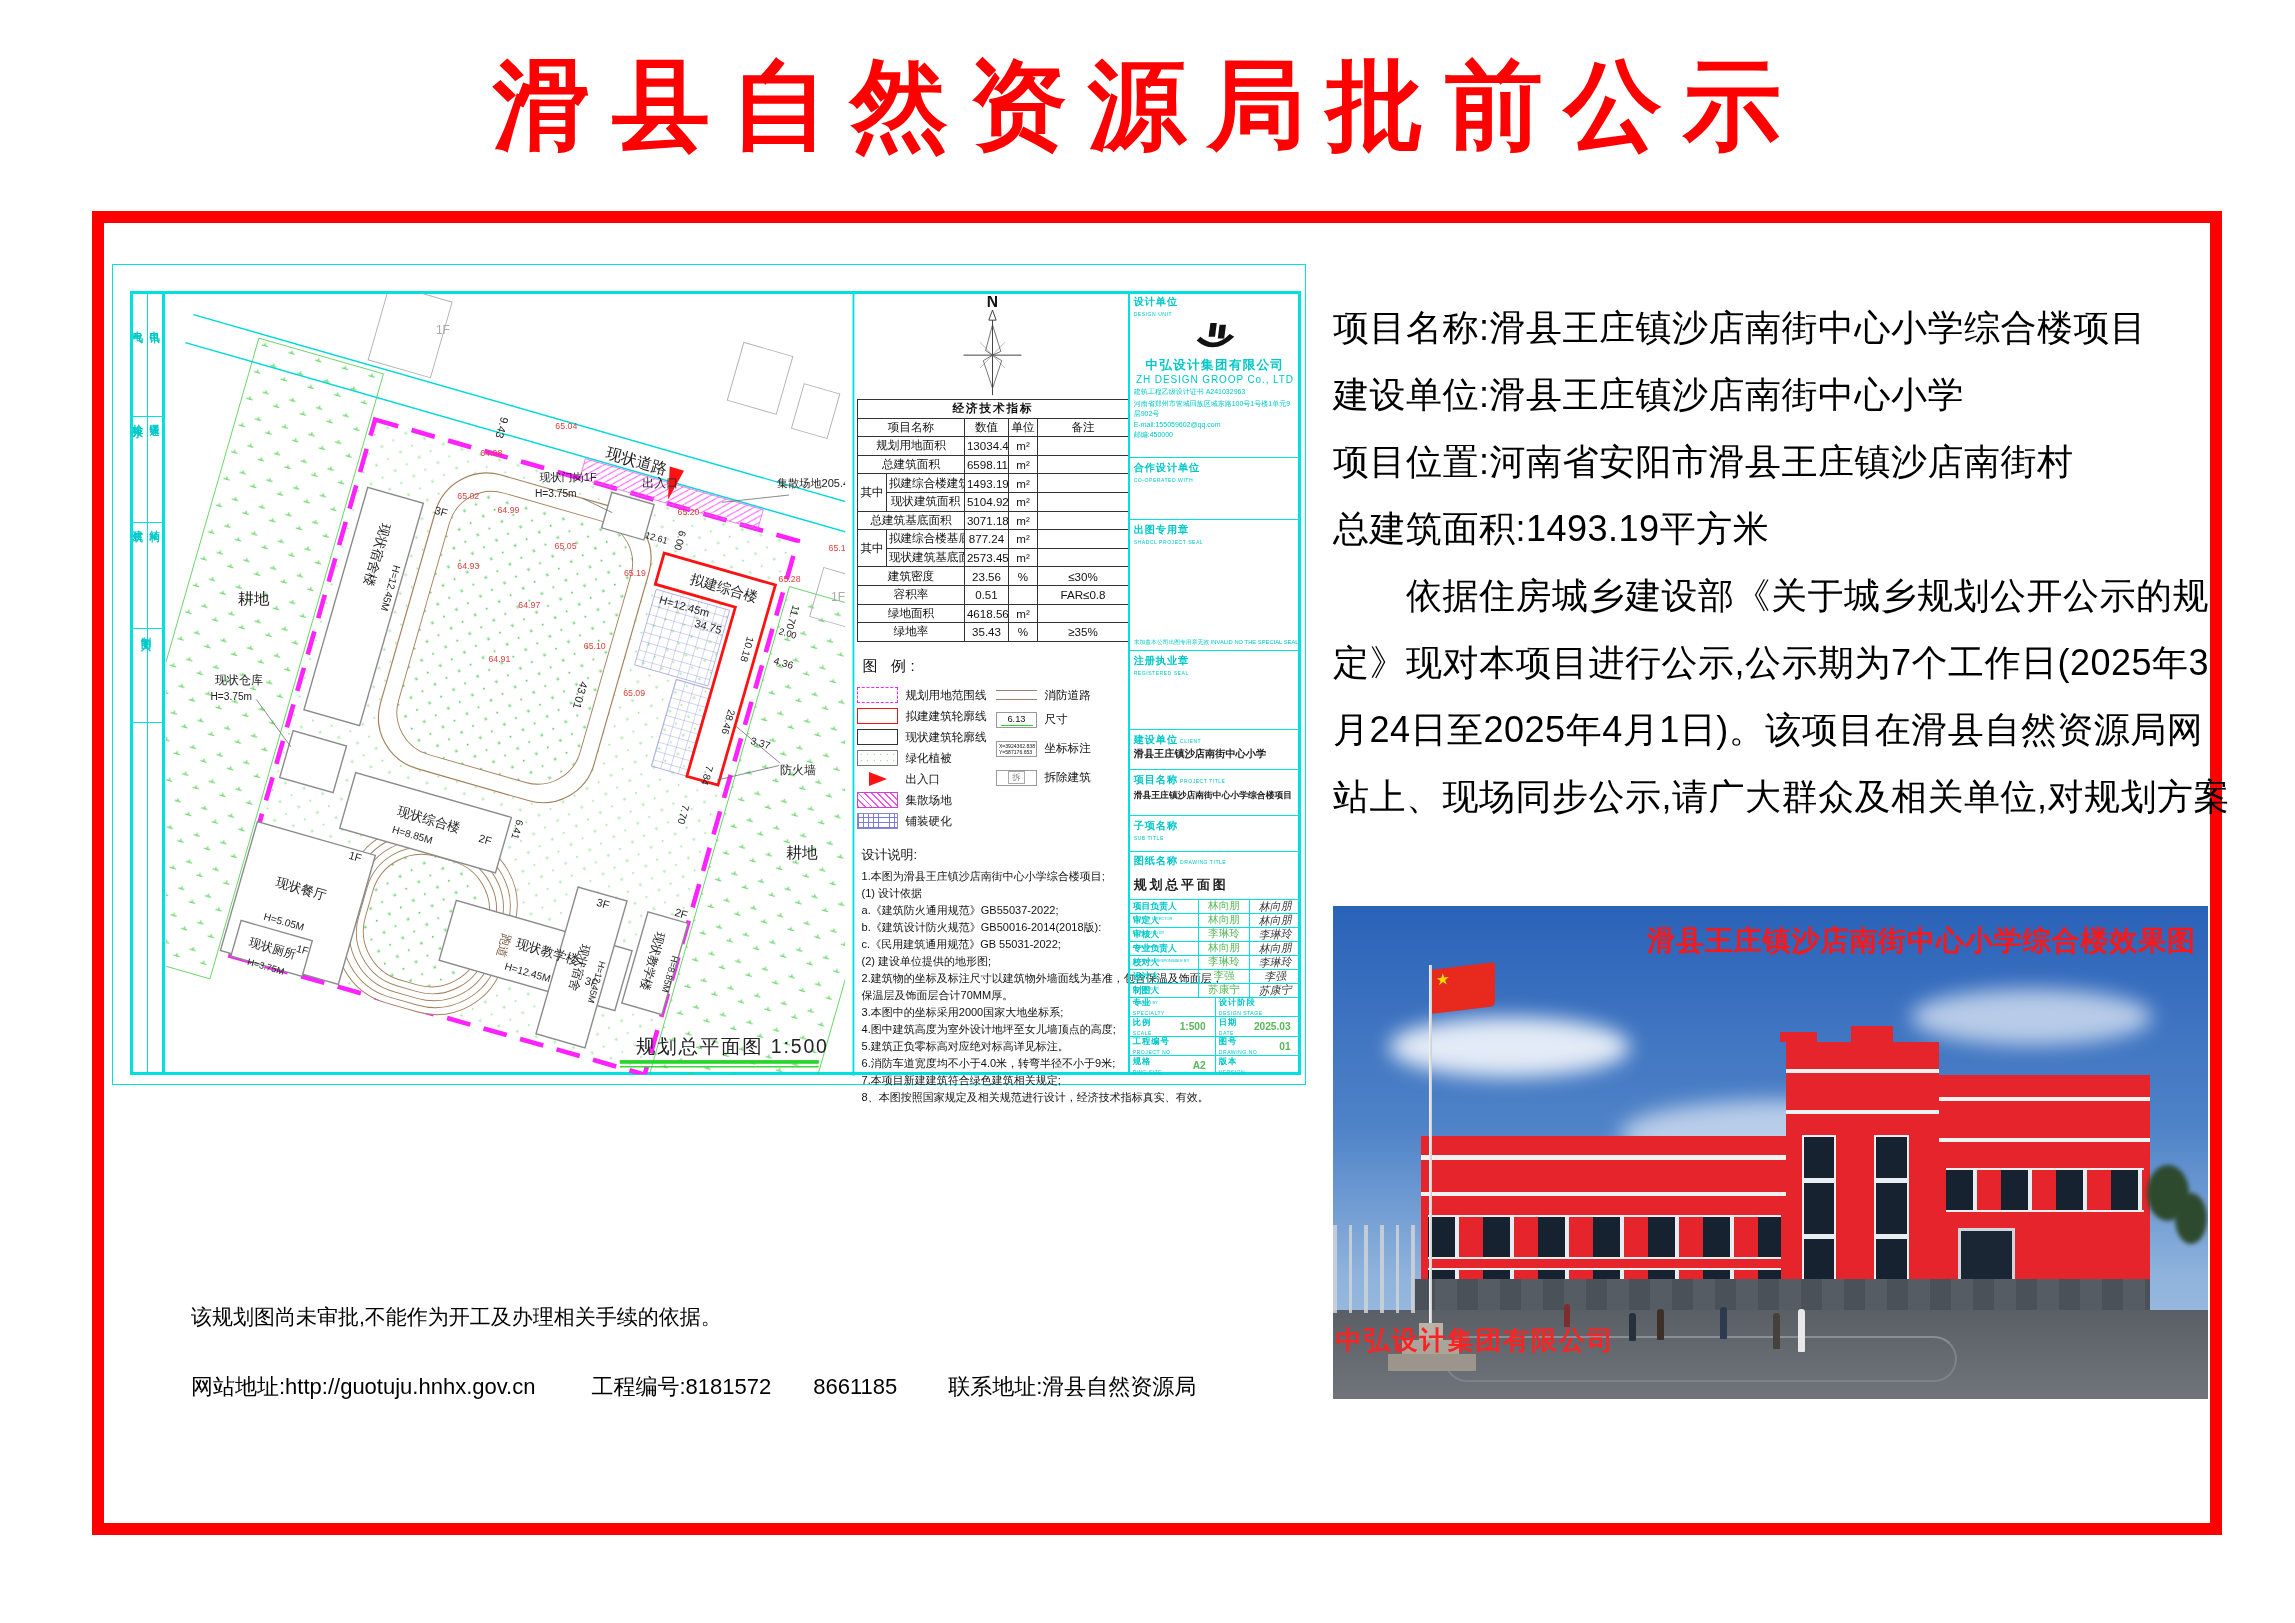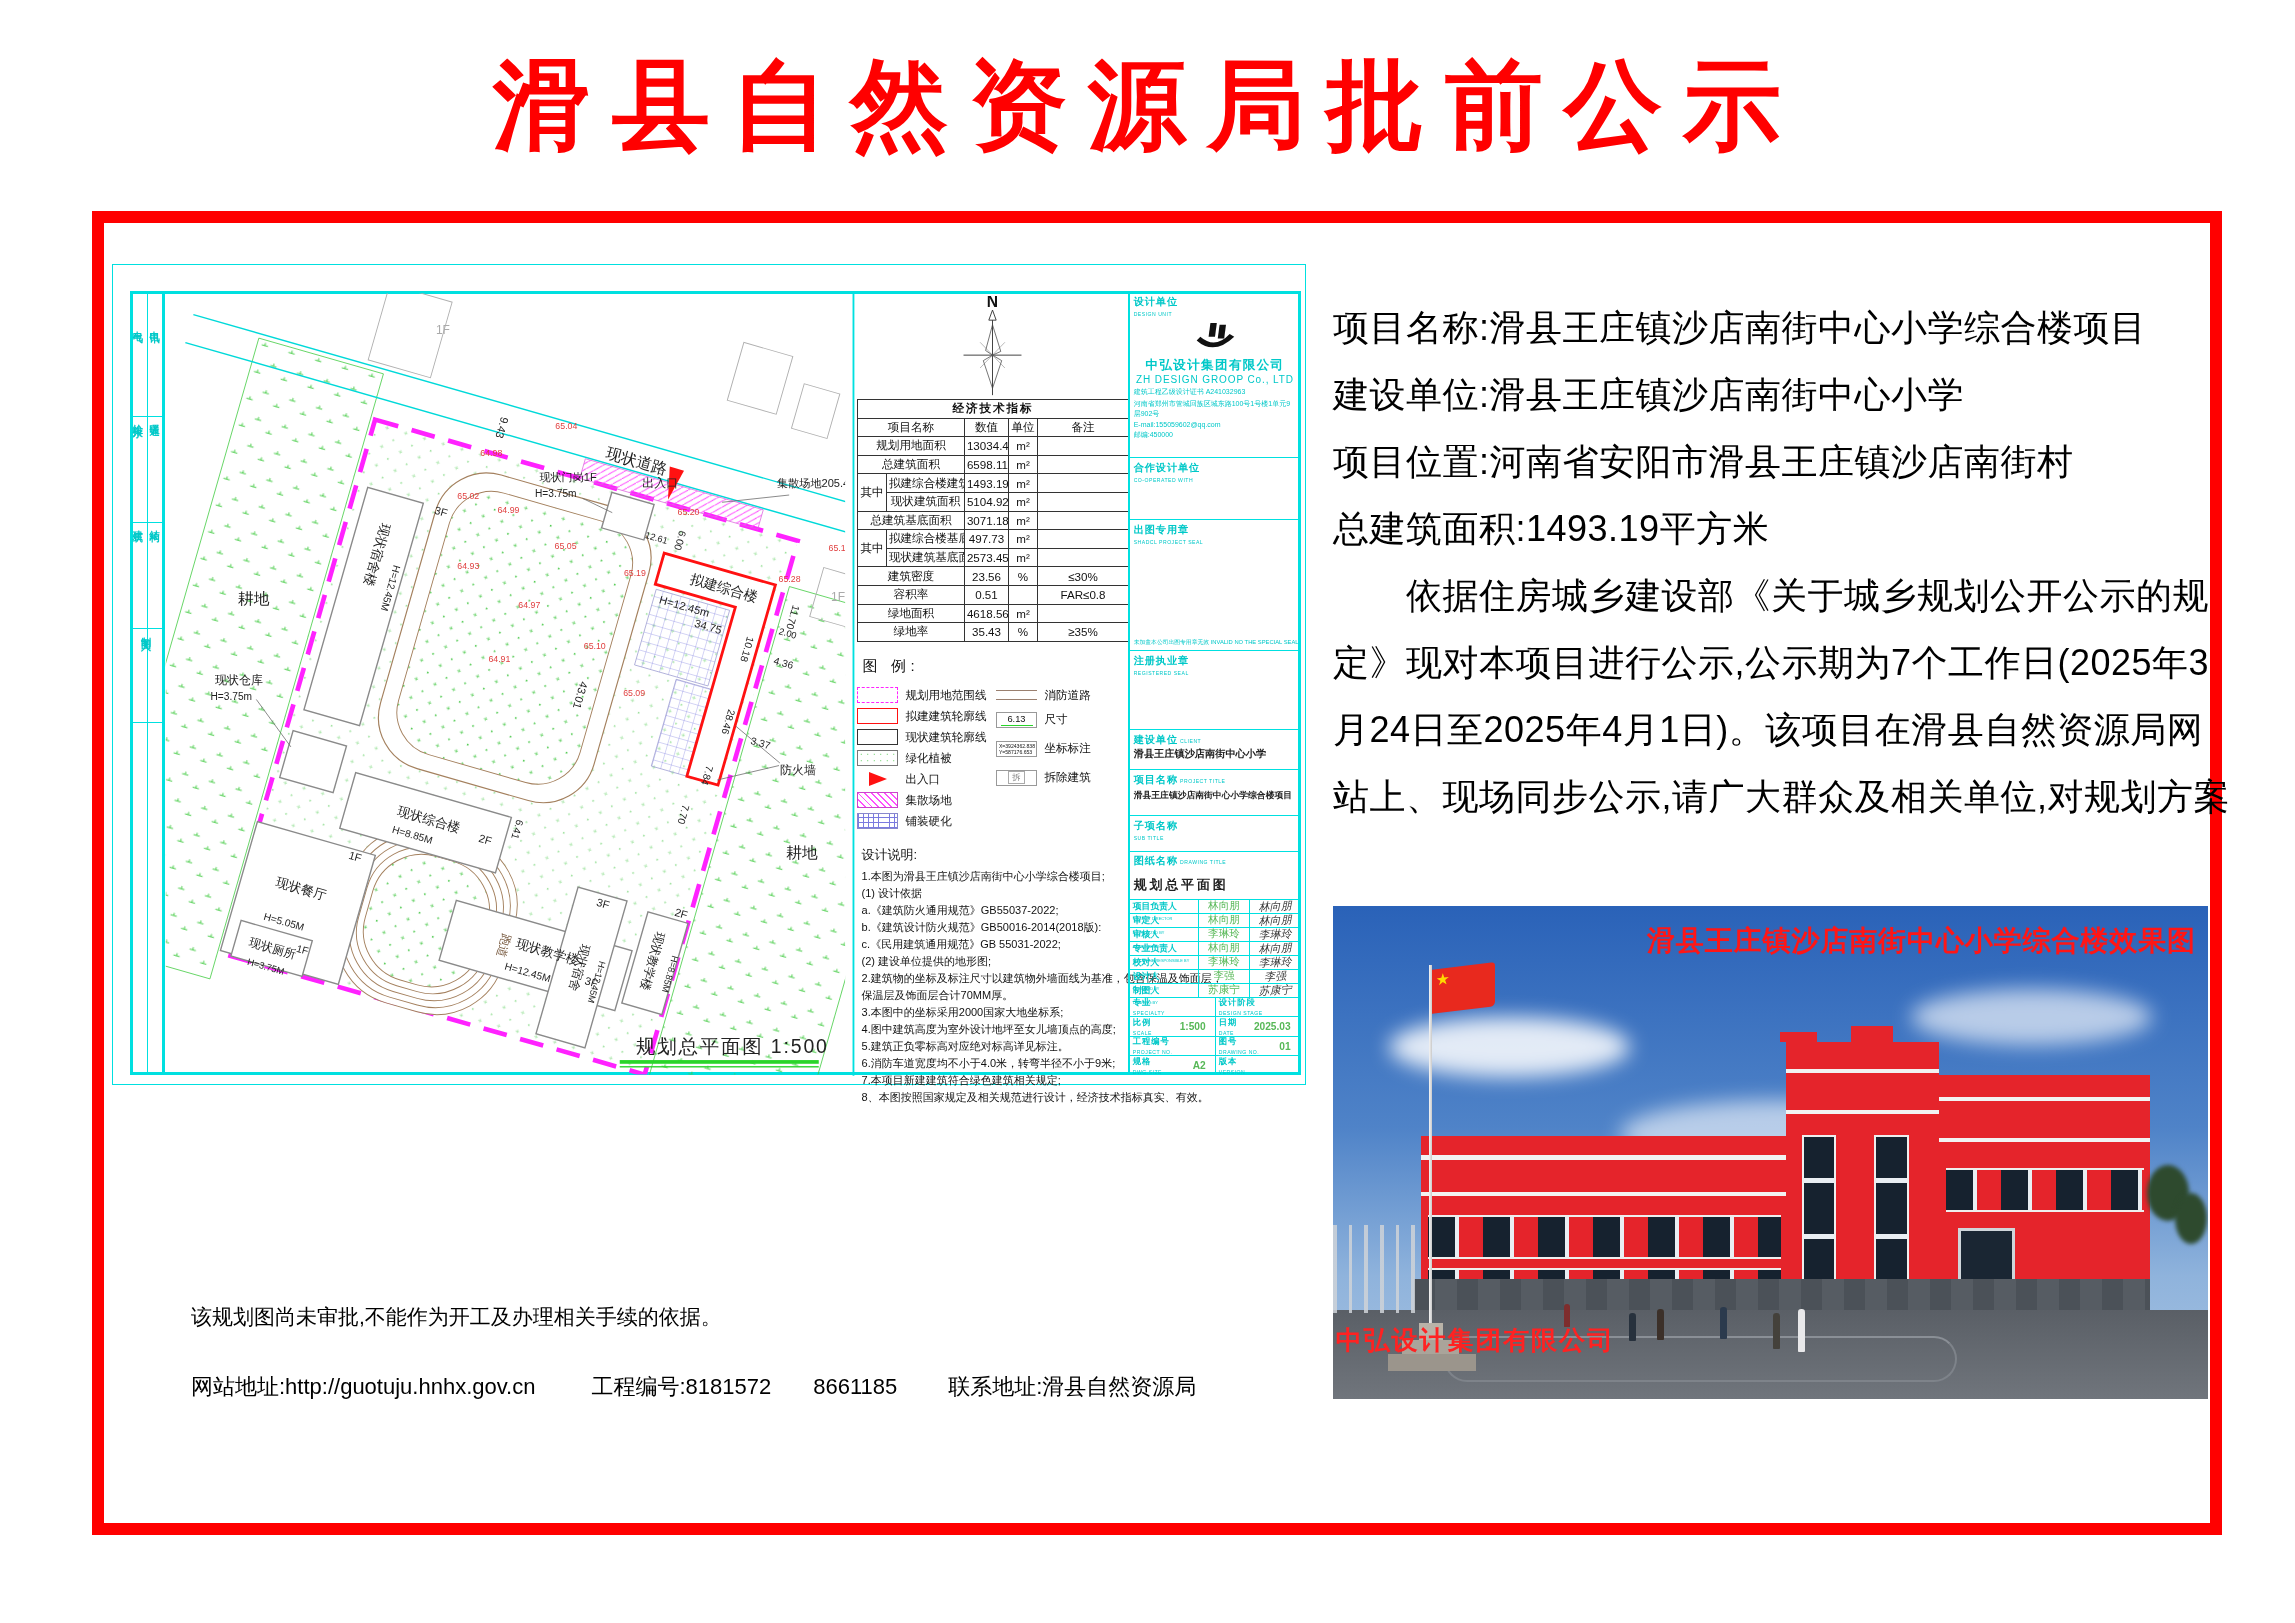--- a/index.html
+++ b/index.html
@@ -375,21 +375,21 @@
         </tr>
         <tr>
           <td colspan="2" class="t-left">总建筑基底面积</td>
           <td>3071.18</td>
           <td>m²</td>
           <td></td>
         </tr>
         <tr>
           <td rowspan="2">其中</td>
           <td class="t-left">拟建综合楼基底面积</td>
-          <td>497.73</td>
+          <td>877.24</td>
           <td>m²</td>
           <td></td>
         </tr>
         <tr>
           <td class="t-left">现状建筑基底面积</td>
           <td>2573.45</td>
           <td>m²</td>
           <td></td>
         </tr>
         <tr>

